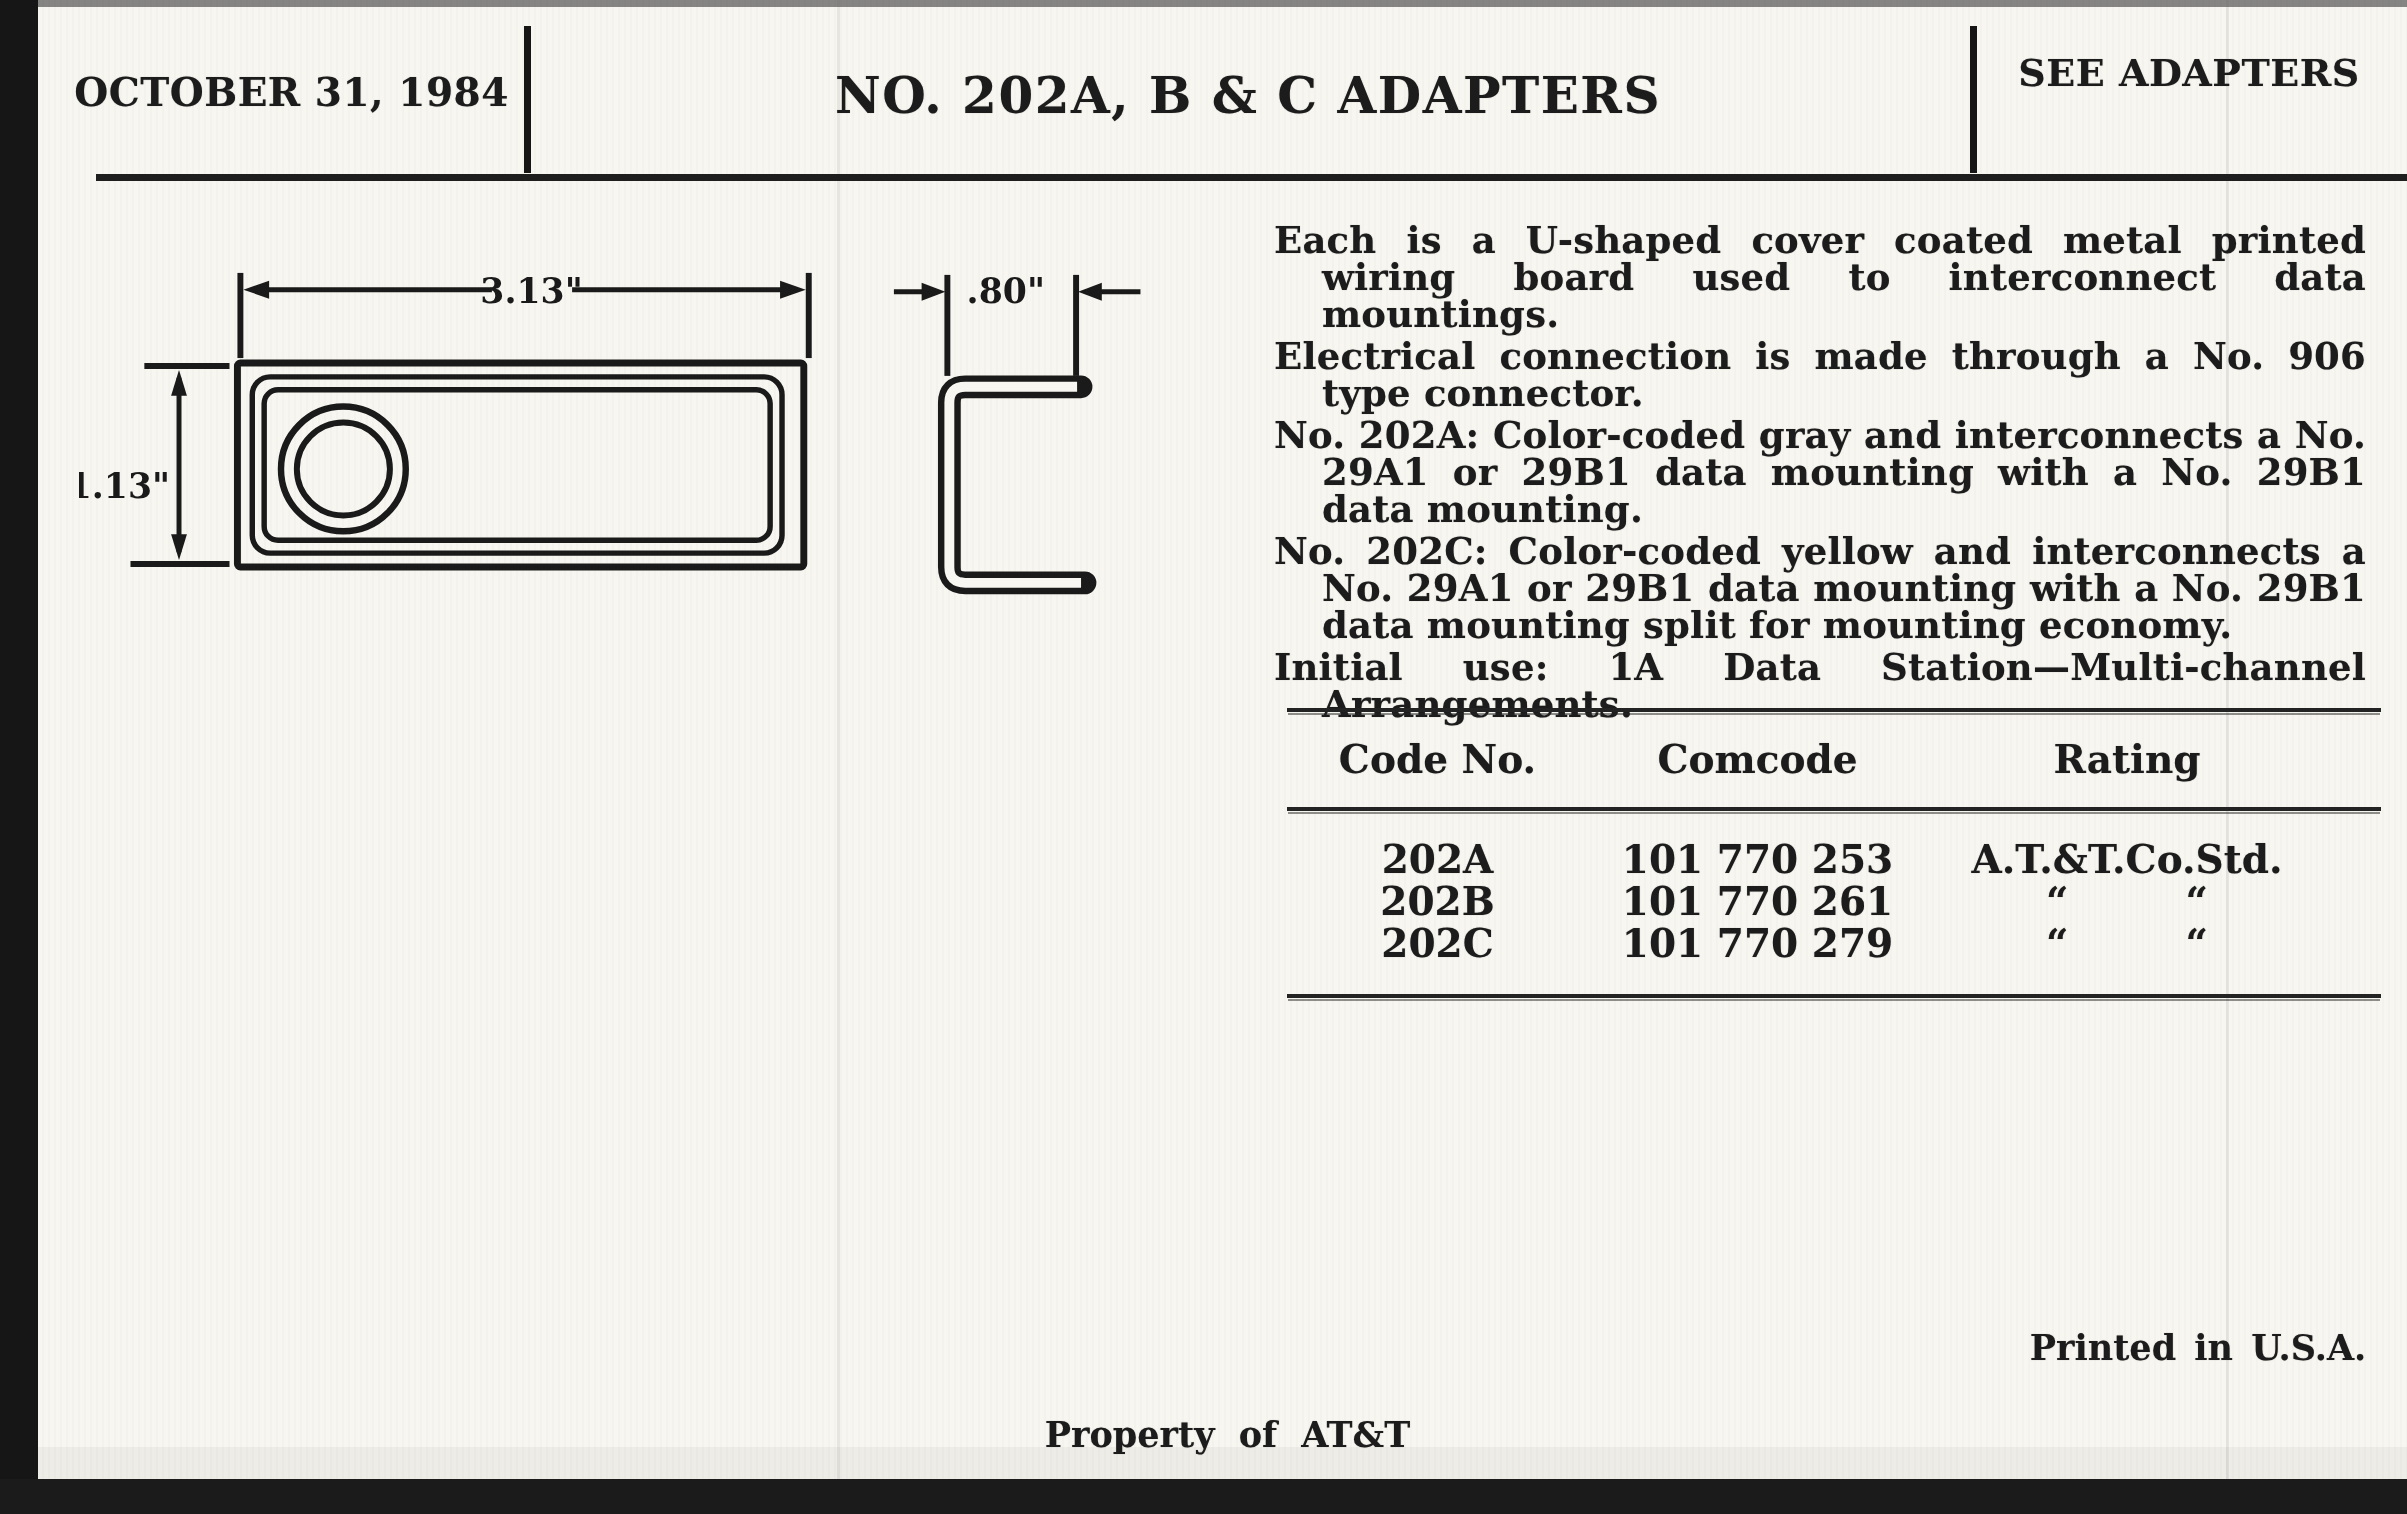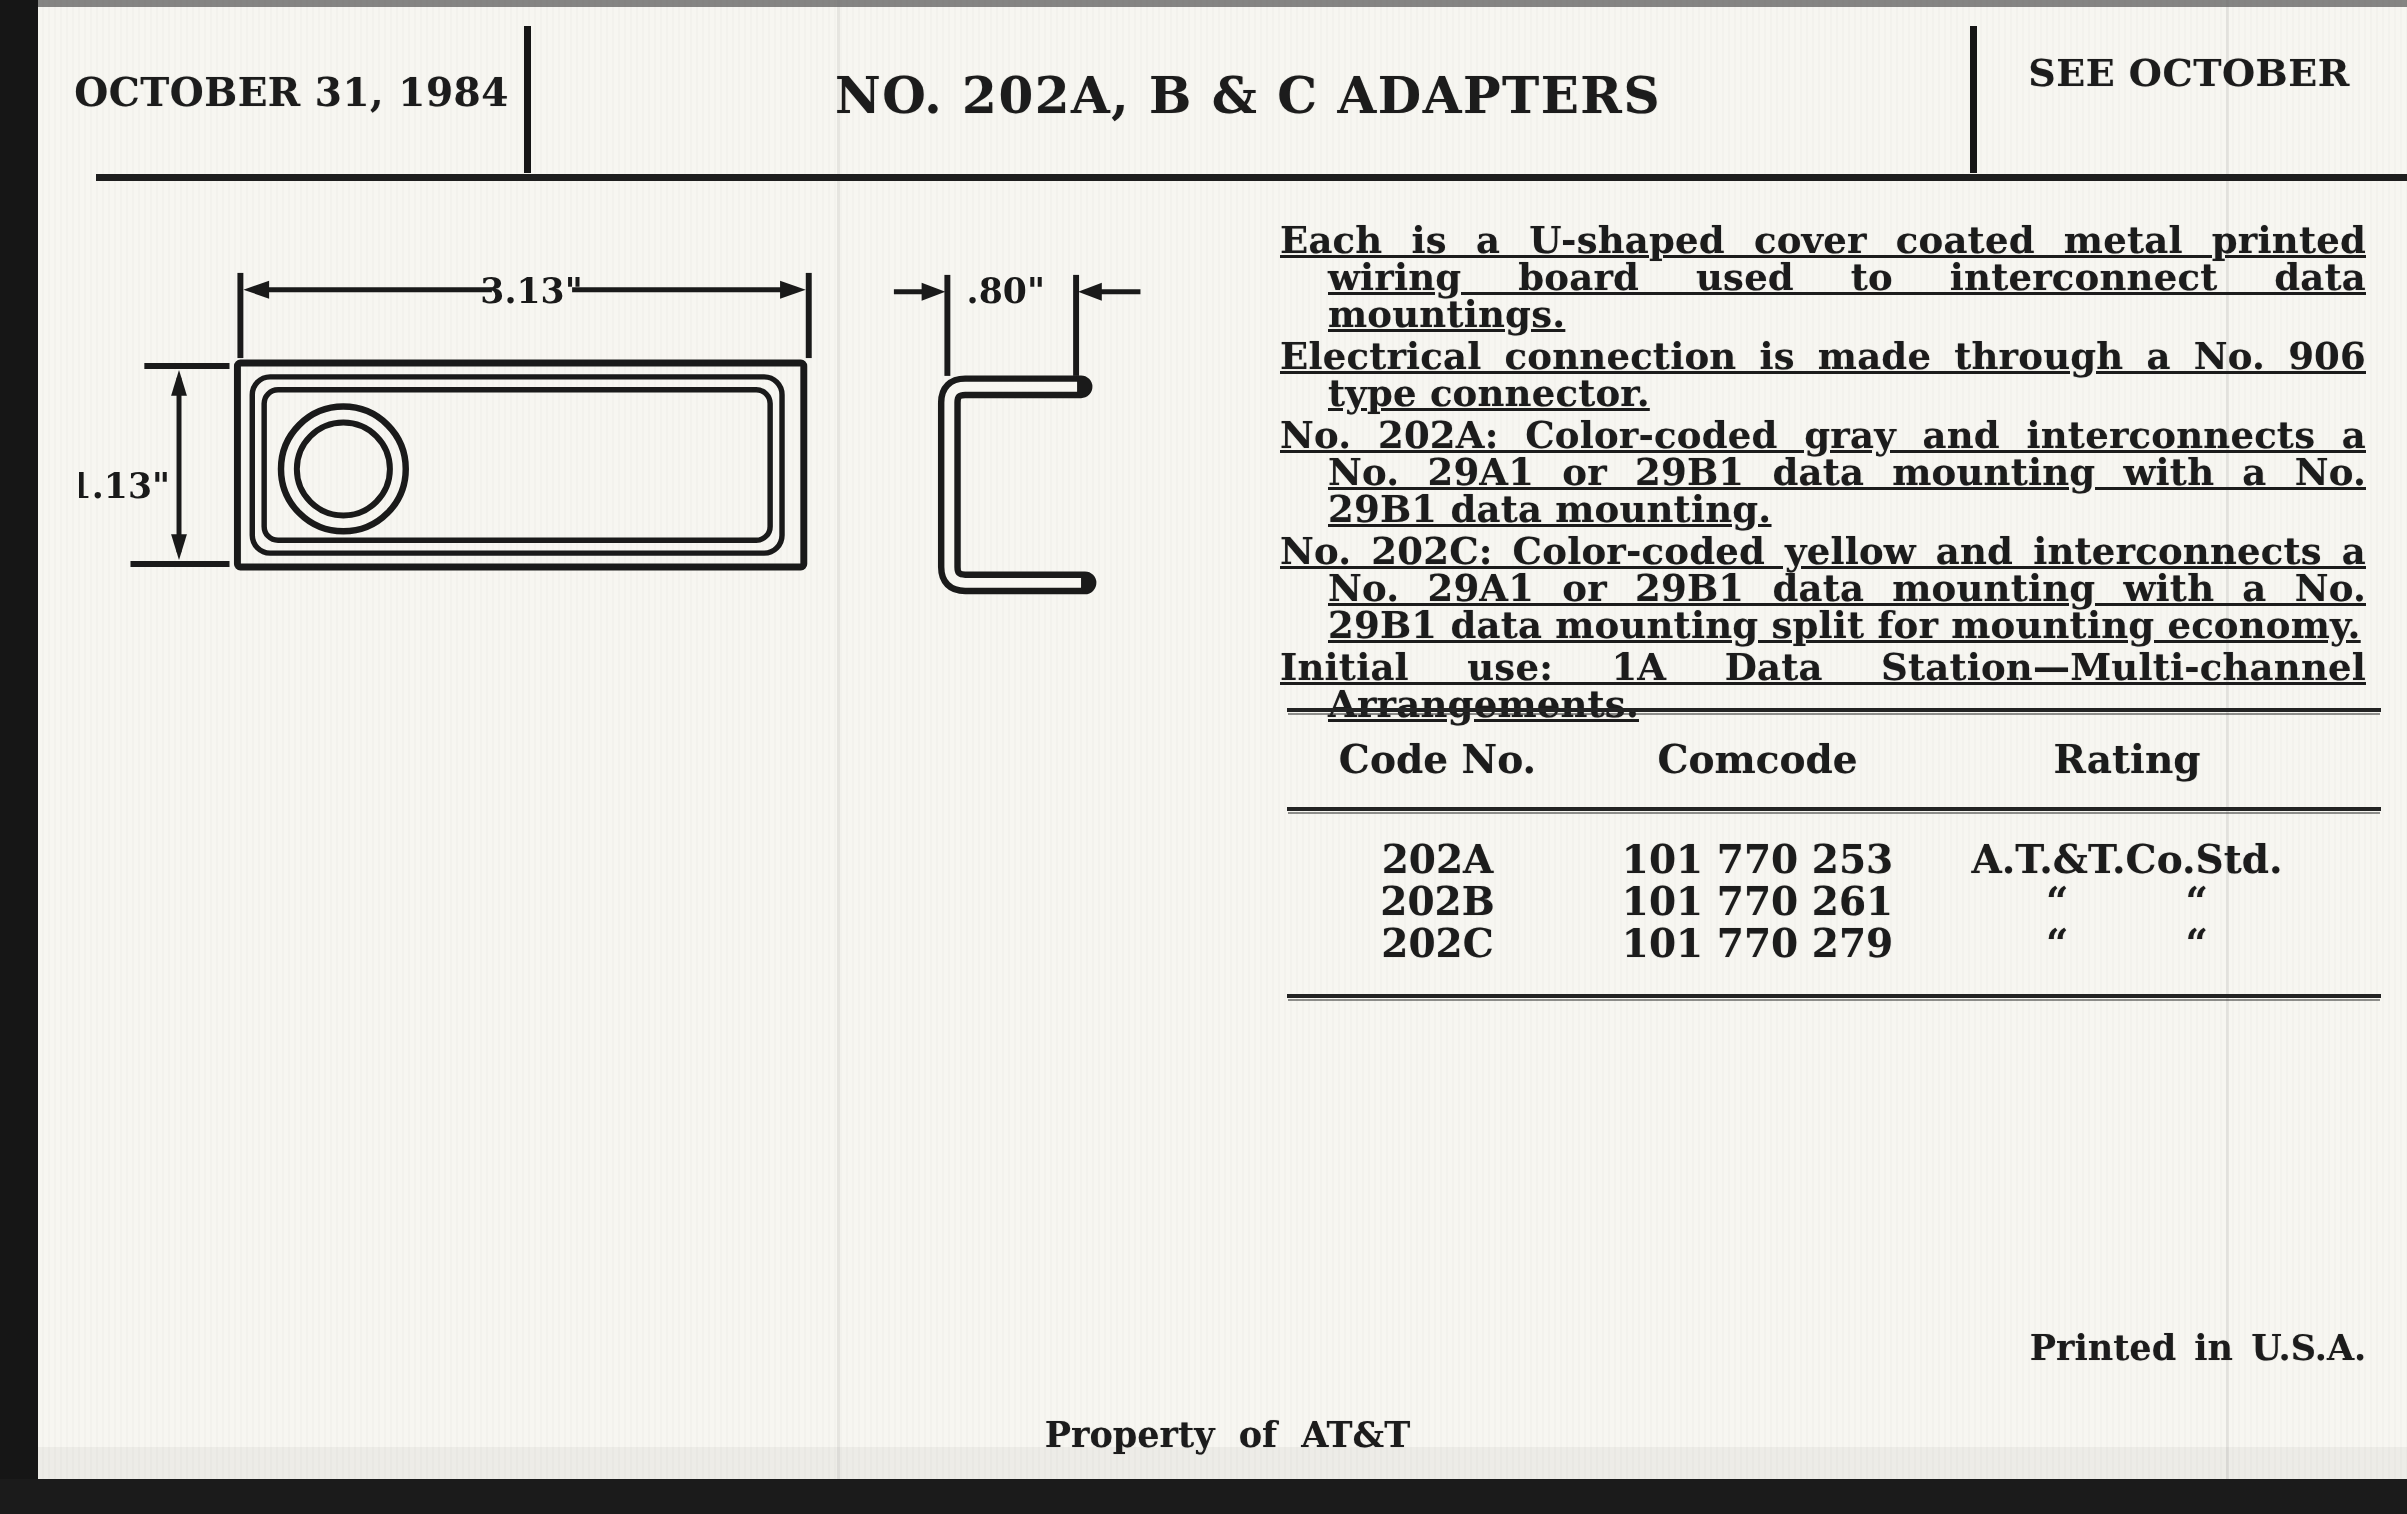--- a/index.html
+++ b/index.html
@@ -27,21 +27,21 @@
   .hdr-date{left:59px;top:69px;width:465px;text-align:center;font-size:39px;letter-spacing:0.5px;}
   .hdr-title{left:540px;top:66px;width:1416px;text-align:center;font-size:50px;letter-spacing:1.5px;}
   .hdr-ratings{left:1980px;top:53px;width:418px;text-align:center;font-size:38px;line-height:40px;letter-spacing:0.5px;}
   .vdiv{top:26px;width:7px;height:147px;background:#161616;}
   .vdiv1{left:524px;}
   .vdiv2{left:1970px;}
   .hdr-rule{left:96px;top:174px;width:2312px;height:7px;background:#1e1e1e;}
 
   
   .desc{left:1272px;top:222px;width:1094px;font-size:37px;line-height:37px;letter-spacing:0.2px;}
-  .desc p{margin:0 0 5px 8px;text-align:justify;padding-left:48px;text-indent:-48px;text-decoration:underline;}
+  .desc p{margin:0 0 5px 2px;text-align:justify;padding-left:48px;text-indent:-48px;}
 
   
   .trule{left:1287px;width:1094px;height:4px;background:#232323;box-shadow:0 4px 0 -1px rgba(35,35,35,.5);}
   .trule-top{top:708px;}
   .trule-mid{top:807px;}
   .trule-bot{top:994px;}
   .trow{display:grid;grid-template-columns:301px 339px 454px;height:42px;line-height:42px;font-size:39px;}
   .trow > span{text-align:center;}
   .trow > .c3{padding-right:54px;}
   .thead{left:1287px;top:738px;width:1094px;}
@@ -64,21 +64,21 @@
 <div class="abs pre-bottom-shade"></div>
 <div class="abs edge-bottom"></div>
 <div class="abs scanline" style="left:837px;"></div>
 <div class="abs scanline" style="left:2226px;"></div>
 
 <div class="abs hdr-date softtxt">OCTOBER 31, 1984</div>
 <div class="abs vdiv vdiv1"></div>
 <div class="abs hdr-title softtxt">NO. 202A, B &amp; C ADAPTERS</div>
 <div class="abs vdiv vdiv2"></div>
 <div class="abs hdr-ratings softtxt">
-  <div>SEE OCTOBER</div>
+  <div>SEE ADAPTERS</div>
 </div>
 <div class="abs hdr-rule"></div>
 
 <svg class="abs drawing-svg" width="1208" height="416" viewBox="80 260 1220 420">
 
   <g fill="none" stroke="#1a1a1a">
     <rect x="240" y="367" width="572" height="206" rx="3" stroke-width="7"></rect>
     <rect x="255" y="381" width="535" height="178" rx="18" stroke-width="5.5"></rect>
     <rect x="267" y="394" width="511" height="152" rx="14" stroke-width="5.5"></rect>
     <circle cx="347" cy="474" r="63" stroke-width="6.5"></circle>

